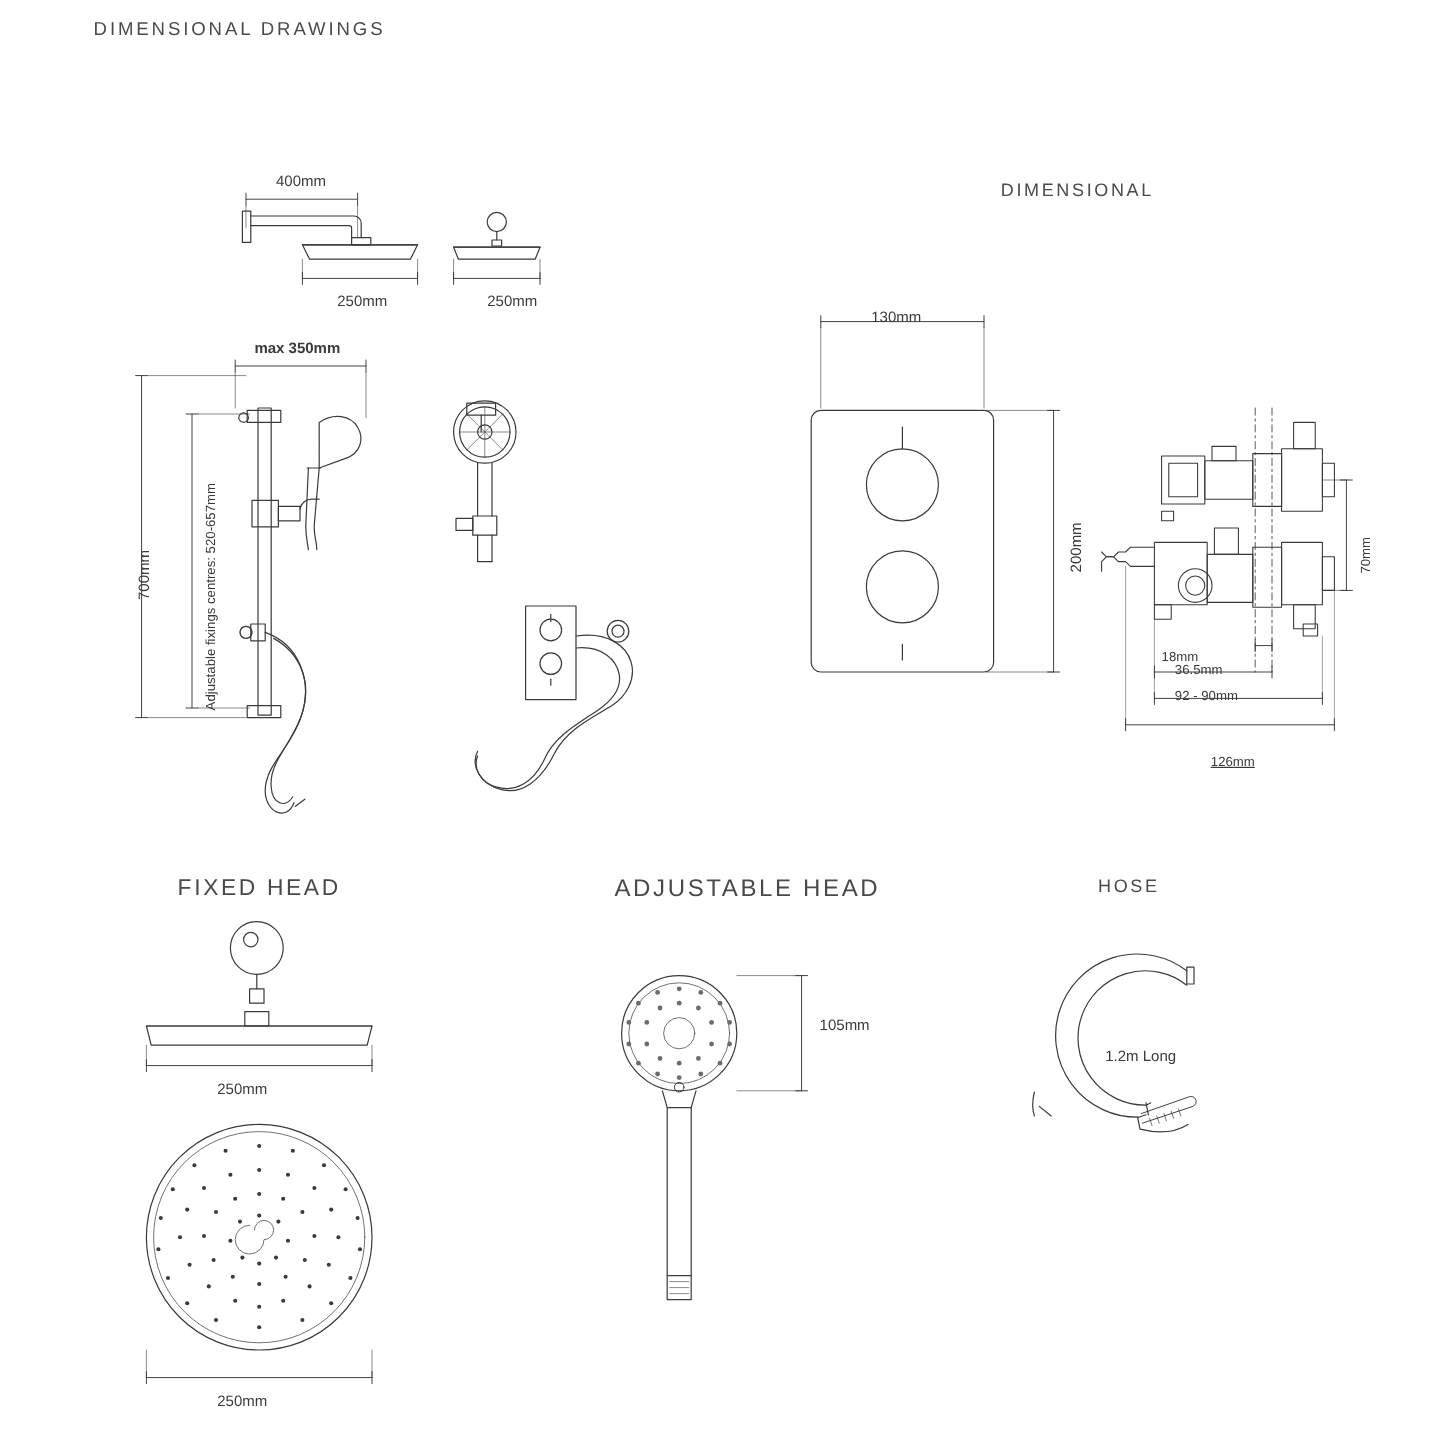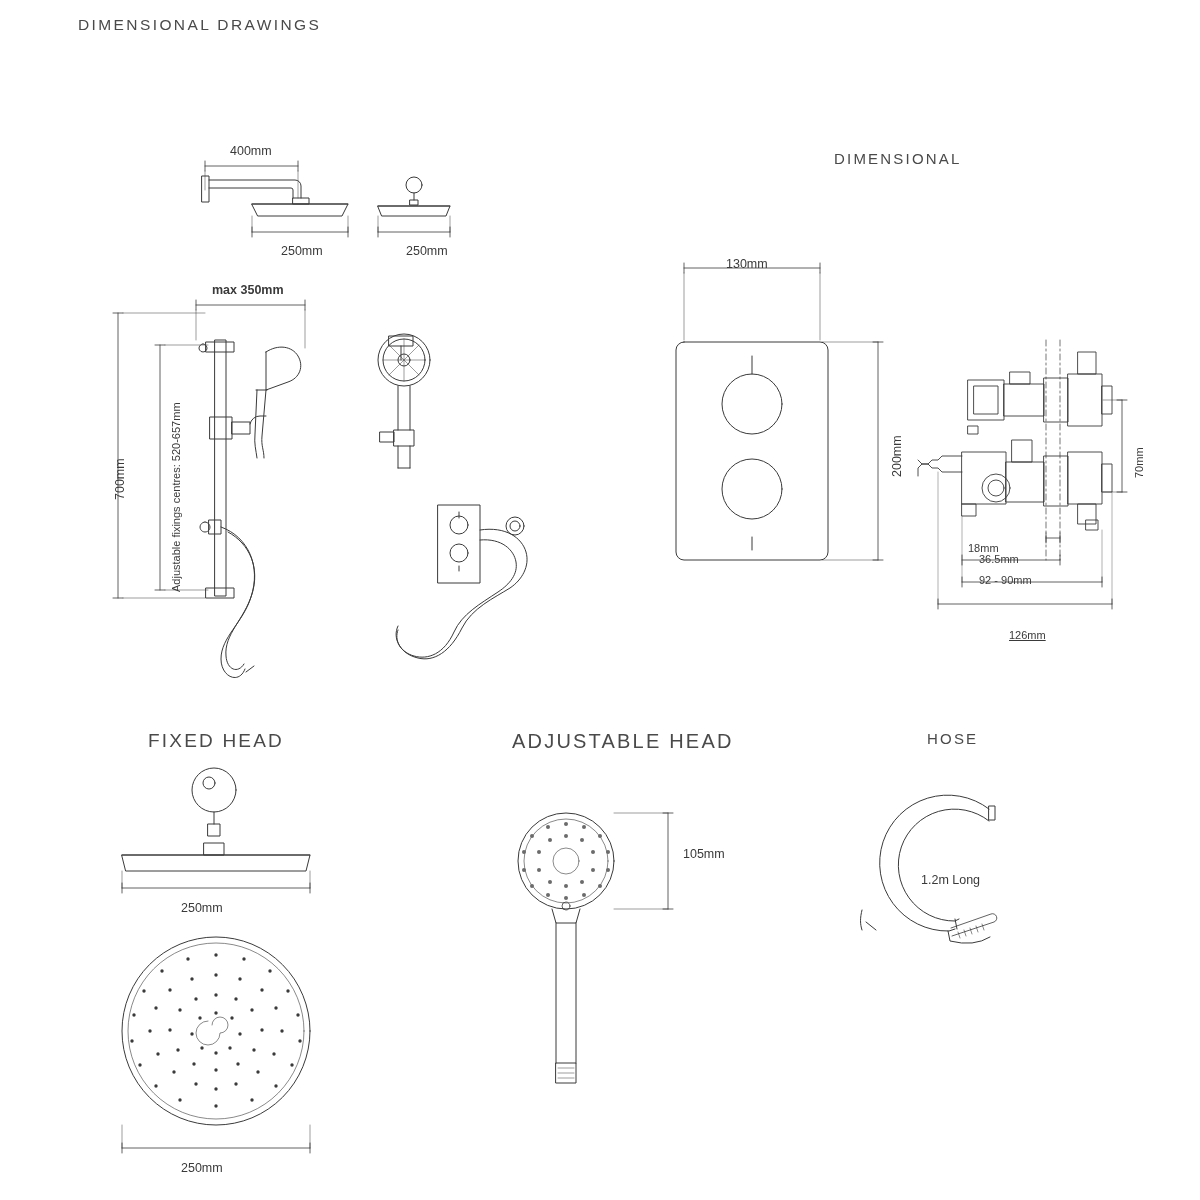--- a/index.html
+++ b/index.html
@@ -17,21 +17,21 @@
     position:absolute;
     font-size:15.5px;
     letter-spacing:2.4px;
     color:#4a4a4a;
     white-space:nowrap;
   }
   #page-title{left:78px;top:16px;}
   #label-controller{left:834px;top:150px;font-size:15px;letter-spacing:2.2px;}
   #label-fixed-head{left:148px;top:730px;font-size:19px;letter-spacing:2.2px;}
   #label-adjustable-head{left:512px;top:730px;font-size:20px;letter-spacing:2.2px;}
-  #label-hose{left:915px;top:730px;font-size:15px;letter-spacing:2.2px;margin-left:12px;}
+  #label-hose{left:915px;top:730px;font-size:15px;letter-spacing:2.2px;}
   .dim{
     position:absolute;
     font-size:12.5px;
     color:#3a3a3a;
     white-space:nowrap;
   }
   .dim.small{font-size:11px;}
   .rot-90{transform:rotate(-90deg);transform-origin:left top;}
 </style>
 </head>

